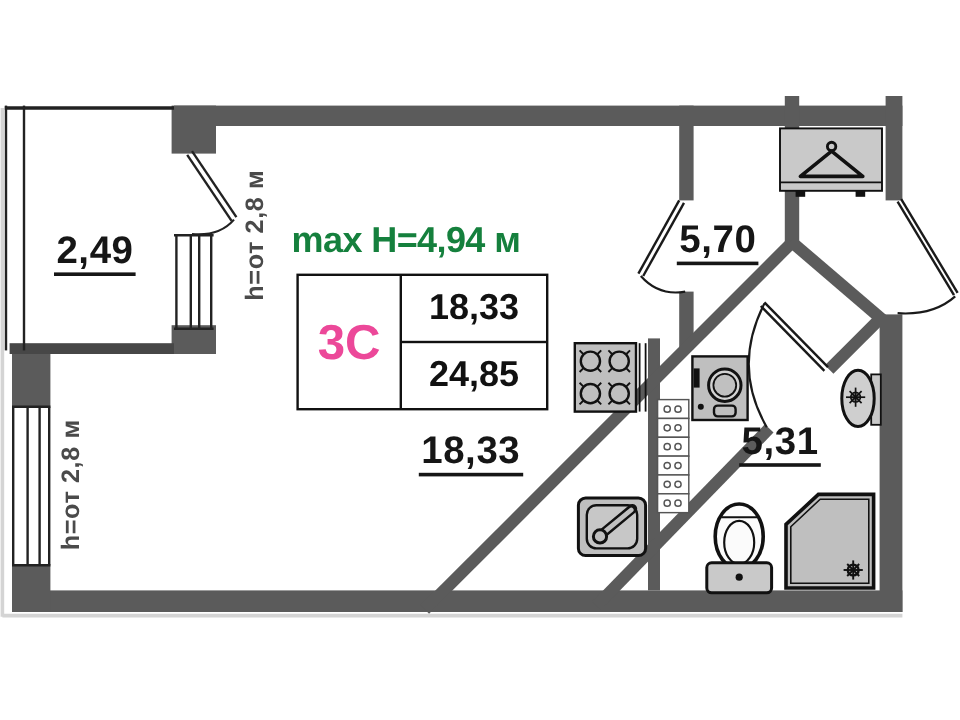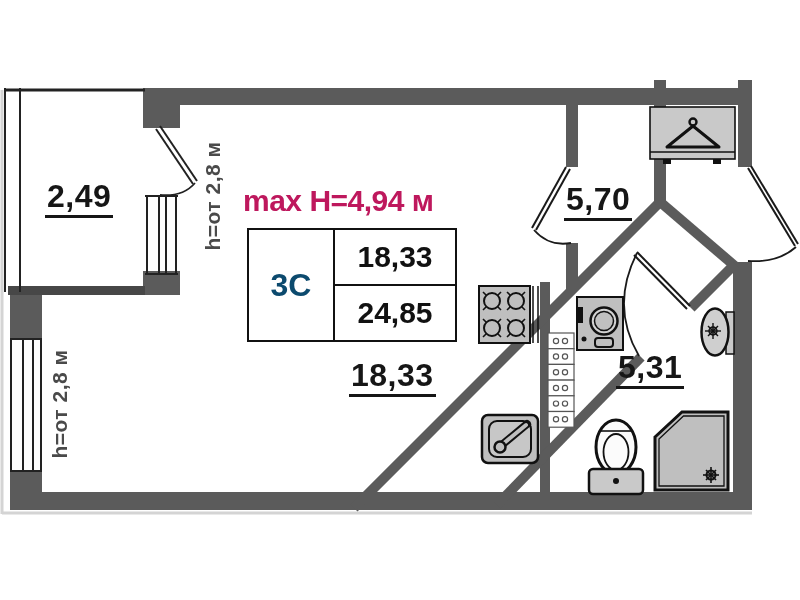--- a/index.html
+++ b/index.html
@@ -1,29 +1,29 @@
 <!DOCTYPE html>
 <html><head>
 <meta charset="utf-8">
 <style>
   html,body{margin:0;padding:0;background:#fff;}
   #canvas{position:relative;width:800px;height:600px;background:#fff;overflow:hidden;
           font-family:"Liberation Sans",sans-serif;}
   #plan-svg{position:absolute;left:0;top:0;}
   .lbl{position:absolute;font-weight:bold;color:#161616;line-height:1;white-space:nowrap;}
   .area-label{font-size:32px;border-bottom:3px solid #161616;padding:0 2px 3px 2px;letter-spacing:0.5px;}
-  .title-note{position:absolute;left:243px;top:184px;font-size:30px;font-weight:bold;color:#be185d;
+  .title-note{position:absolute;left:243px;top:184px;font-size:30px;font-weight:bold;color:#15803d;
               letter-spacing:-0.5px;white-space:nowrap;}
   .hnote{position:absolute;font-size:21px;font-weight:bold;color:#4a4a4a;white-space:nowrap;
          transform:translate(-50%,-50%) rotate(-90deg);letter-spacing:0.5px;}
   
   #unit-table{position:absolute;left:247px;top:228px;width:210px;height:114px;background:#fff;
               border:2px solid #111;box-sizing:border-box;display:flex;}
   #unit-table .type-cell{width:84px;border-right:2px solid #111;display:flex;align-items:center;
-                         justify-content:center;font-size:32px;font-weight:bold;color:#0c4a6e;}
+                         justify-content:center;font-size:41px;font-weight:bold;color:#ec4899;}
   #unit-table .rows{flex:1;display:flex;flex-direction:column;}
   #unit-table .rows .r{flex:1;display:flex;align-items:center;justify-content:center;
                        font-size:30px;font-weight:bold;color:#111;border-bottom:2px solid #111;box-sizing:border-box;}
   #unit-table .rows .r:last-child{border-bottom:none;}
 </style>
 </head>
 <body>
 
 <div id="canvas">
 
@@ -216,21 +216,21 @@
   <div class="title-note">max H=4,94 м</div>
 
   <div id="unit-table">
     <div class="type-cell">3С</div>
     <div class="rows">
       <div class="r">18,33</div>
       <div class="r">24,85</div>
     </div>
   </div>
 
-  <div class="lbl area-label" style="left:45px;top:180px;">2,49</div>
+  <div class="lbl area-label" style="left:45px;top:192px;">2,49</div>
   <div class="lbl area-label" style="left:349px;top:359px;">18,33</div>
   <div class="lbl area-label" style="left:564px;top:183px;">5,70</div>
   <div class="lbl area-label" style="left:616px;top:351px;">5,31</div>
 
   <div class="hnote" style="left:213px;top:196px;">h=от 2,8 м</div>
   <div class="hnote" style="left:60px;top:404px;">h=от 2,8 м</div>
 
 </div>
 
 </body></html>

